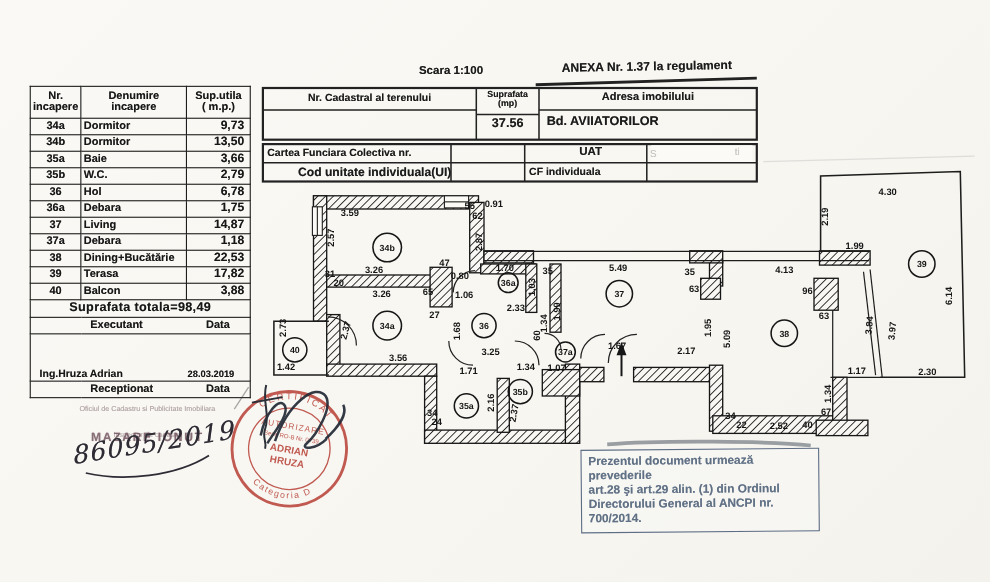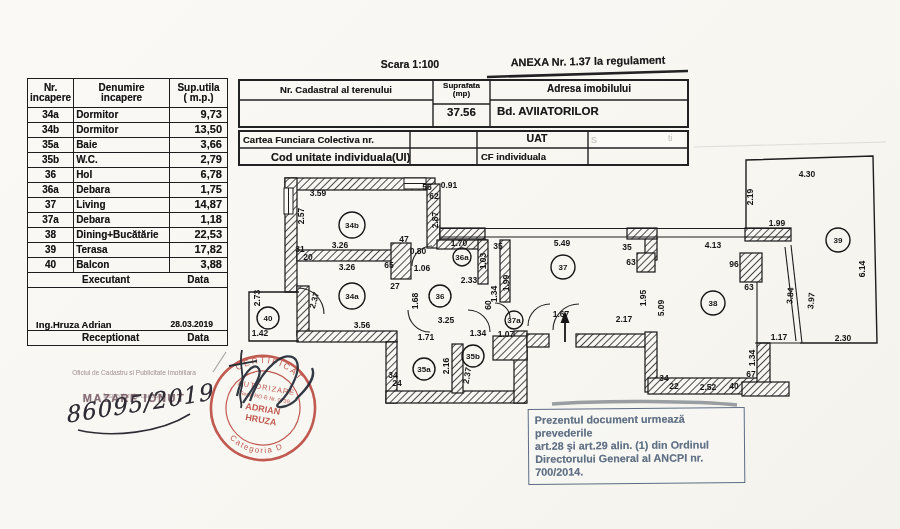--- a/index.html
+++ b/index.html
@@ -343,20 +343,23 @@
         <tr>
   <td class="c">39</td>
   <td>Terasa</td>
   <td class="a">17,82</td>
         </tr>
         <tr>
   <td class="c">40</td>
   <td>Balcon</td>
   <td class="a">3,88</td>
         </tr>
+        <tr class="sum">
+          <td colspan="3">Suprafata totala=98,49</td>
+        </tr>
         <tr class="xr">
           <td colspan="3">
             <div class="fx">
               <span>Executant</span>
               <span>Data</span>
             </div>
           </td>
         </tr>
         <tr class="xr xr2">
           <td colspan="3">

